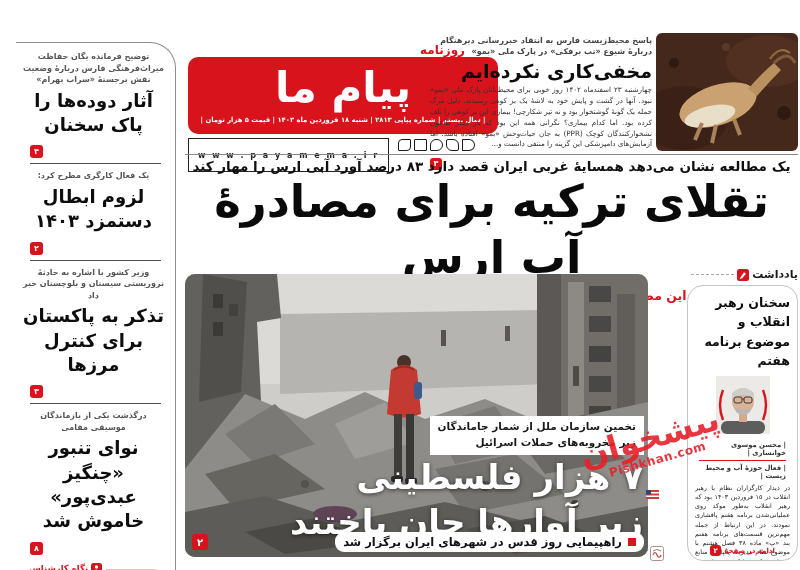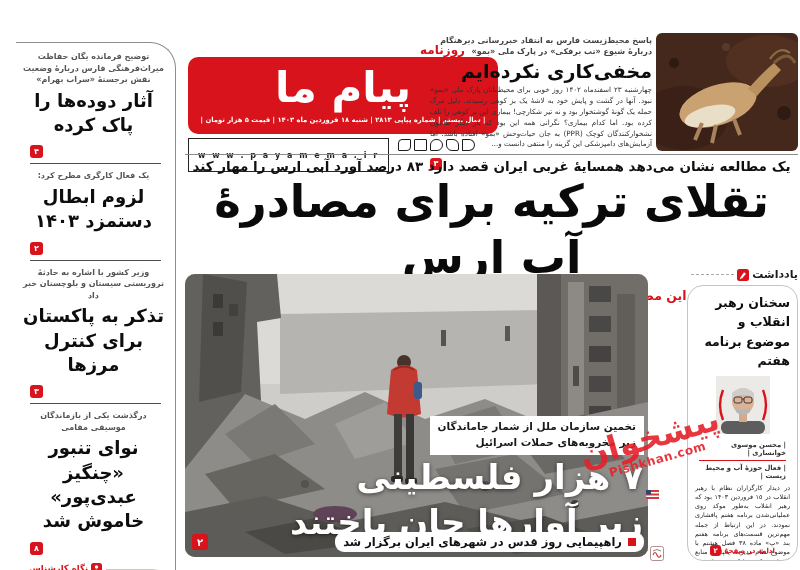--- a/index.html
+++ b/index.html
@@ -99,21 +99,21 @@
 </style>
 </head>
 <body>
 
 <div class="page">
 
   <div class="left-col">
 
     <div class="l-item">
       <div class="l-kicker">توضیح فرمانده یگان حفاظت میراث‌فرهنگی فارس دربارهٔ وضعیت نقش برجستهٔ «سراب بهرام»</div>
-      <div class="l-head">آثار دوده‌ها را پاک کرده</div>
+      <div class="l-head">آثار دوده‌ها را پاک سخنان</div>
       <div class="l-badge-row"><span class="pbadge">۴</span></div>
     </div>
     <hr class="l-sep">
 
     <div class="l-item">
       <div class="l-kicker">یک فعال کارگری مطرح کرد:</div>
       <div class="l-head">لزوم ابطال دستمزد ۱۴۰۳</div>
       <div class="l-badge-row"><span class="pbadge">۲</span></div>
     </div>
     <hr class="l-sep">

